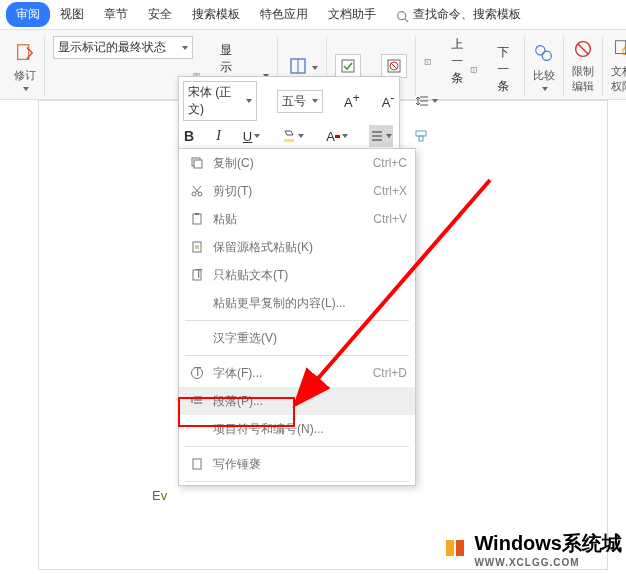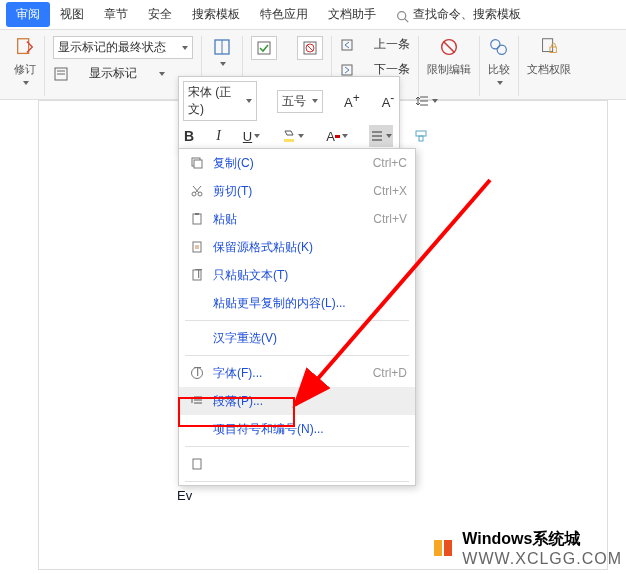--- a/index.html
+++ b/index.html
@@ -1,48 +1,48 @@
 <!DOCTYPE html>
 <html><head>
 <meta charset="utf-8">
 <style>
 *{margin:0;padding:0;box-sizing:border-box;font-family:"Microsoft YaHei",Arial,sans-serif;font-size:12px;color:#333}
 body{width:626px;height:574px;background:#fff;position:relative;overflow:hidden}
 .menubar{display:flex;align-items:center;height:30px;padding:0 6px;border-bottom:1px solid #e0e0e0;background:#fff}
 .menubar .tab{padding:4px 10px;cursor:pointer}
-.menubar .tab.active{background:#2f7bff;color:#fff;border-radius:3px}
+.menubar .tab.active{background:#2f7bff;color:#fff;border-radius:11px}
 .menubar .search{margin-left:10px;display:flex;align-items:flex-end;color:#888}
 .menubar .search svg{margin-right:4px}
 .toolbar{display:flex;align-items:flex-start;padding:6px 6px 0 6px;border-bottom:1px solid #e0e0e0;background:#f7f7f7;height:70px}
-.toolgrp{display:flex;flex-direction:column;align-items:center;padding:0 8px;border-right:1px solid #e0e0e0;height:60px;justify-content:flex-start}
+.toolgrp{display:flex;flex-direction:row;align-items:center;padding:0 8px;border-right:1px solid #e0e0e0;height:60px;justify-content:flex-end}
 .toolgrp.noborder{border-right:none}
 .tbtn{display:flex;flex-direction:column;align-items:center;gap:4px;cursor:pointer}
 .tbtn .lbl{font-size:11px;color:#555}
 .toolrow{display:flex;align-items:center;gap:20px}
 .combo{display:flex;align-items:center;background:#fff;border:1px solid #ccc;padding:2px 4px;font-size:11px;color:#555;cursor:pointer;min-width:60px;justify-content:space-between}
 .combo.wide{min-width:140px}
 .ib{width:24px;height:22px;display:flex;align-items:center;justify-content:center;cursor:pointer;border:1px solid transparent}
 .ib.outlined{border:1px solid #ccc;background:#fff;width:26px;height:24px}
 .floatbar{position:absolute;left:178px;top:76px;width:222px;background:#fff;border:1px solid #ccc;padding:4px;display:flex;flex-direction:column;gap:4px;box-shadow:0 2px 6px rgba(0,0,0,.15)}
 .floatbar .r{display:flex;align-items:center;gap:20px}
 .doc{position:absolute;left:38px;top:100px;width:570px;height:470px;background:#fff;border:1px solid #ddd}
 .ctxmenu{position:absolute;left:178px;top:148px;width:238px;background:#fff;border:1px solid #ccc;box-shadow:2px 2px 8px rgba(0,0,0,.2)}
 .mi{display:flex;align-items:center;height:28px;padding:0 8px;cursor:pointer}
 .mi.h{background:#eee}
 .mi .ico{width:20px;display:flex;justify-content:center;color:#666}
-.mi .txt{flex:1;padding-left:6px;color:#1d4ed8}
+.mi .txt{flex:1;padding-left:6px;color:#737373}
 .mi .sc{color:#999}
 .mi .arr{color:#999}
 .sep{height:1px;background:#e0e0e0;margin:3px 6px}
 .hlbox{position:absolute;left:178px;top:397px;width:117px;height:30px;border:2px solid red;pointer-events:none}
 .arrow{position:absolute;left:280px;top:175px;pointer-events:none}
 .watermark{position:absolute;right:4px;bottom:6px;display:flex;align-items:center;gap:4px;font-weight:bold}
-.watermark .b{font-size:16px;color:#000}
-.watermark .u{font-size:16px;color:#666;font-weight:normal;letter-spacing:1px}
-.ev{position:absolute;left:177px;top:488px;font-size:13px;color:#0f172a}
+.watermark .b{font-size:20px;color:#000}
+.watermark .u{font-size:10px;color:#666;font-weight:bold;letter-spacing:1px}
+.ev{position:absolute;left:152px;top:488px;font-size:13px;color:#4d7c0f}
 svg{display:block}
 .caret{width:0;height:0;border-left:3px solid transparent;border-right:3px solid transparent;border-top:4px solid #666;display:inline-block;margin-left:2px}
 </style>
 </head>
 <body>
 
 <div class="menubar">
   <div class="tab active">审阅</div>
   <div class="tab">视图</div>
   <div class="tab">章节</div>
@@ -123,34 +123,34 @@
       <svg width="14" height="14" viewBox="0 0 14 14">
           <rect x="2" y="2" width="10" height="10" fill="none" stroke="#666"></rect>
           <path d="M5 4 L9 7 L5 10" fill="none" stroke="#4a7dba"></path>
         </svg>
       <span class="lbl">下一条</span>
     </div>
   </div>
   <div class="toolgrp">
     <div class="tbtn">
       <svg width="22" height="22" viewBox="0 0 24 24">
+          <circle cx="8" cy="9" r="5" fill="none" stroke="#4a7dba" stroke-width="1.3"></circle>
+          <circle cx="15" cy="15" r="5" fill="none" stroke="#4a7dba" stroke-width="1.3"></circle>
+        </svg>
+      <span class="lbl">比较</span>
+      <span class="caret"></span>
+    </div>
+  </div>
+  <div class="toolgrp">
+    <div class="tbtn">
+      <svg width="22" height="22" viewBox="0 0 24 24">
           <circle cx="12" cy="12" r="8" fill="none" stroke="#c33" stroke-width="1.5"></circle>
           <line x1="6" y1="6" x2="18" y2="18" stroke="#c33" stroke-width="1.5"></line>
         </svg>
       <span class="lbl">限制编辑</span>
-    </div>
-  </div>
-  <div class="toolgrp">
-    <div class="tbtn">
-      <svg width="22" height="22" viewBox="0 0 24 24">
-          <circle cx="8" cy="9" r="5" fill="none" stroke="#4a7dba" stroke-width="1.3"></circle>
-          <circle cx="15" cy="15" r="5" fill="none" stroke="#4a7dba" stroke-width="1.3"></circle>
-        </svg>
-      <span class="lbl">比较</span>
-      <span class="caret"></span>
     </div>
   </div>
   <div class="toolgrp noborder">
     <div class="tbtn">
       <svg width="22" height="22" viewBox="0 0 24 24">
           <rect x="5" y="3" width="11" height="14" fill="none" stroke="#666"></rect>
           <rect x="13" y="12" width="7" height="6" fill="none" stroke="#d89a3a"></rect>
           <path d="M15 12 v-2 a2 2 0 0 1 4 0 v2" fill="none" stroke="#d89a3a"></path>
         </svg>
       <span class="lbl">文档权限</span>
@@ -313,20 +313,21 @@
       <span class="ico"></span>
       <span class="txt">项目符号和编号(N)...</span>
     </div>
   <div class="sep"></div>
   <div class="mi">
       <span class="ico">
         <svg width="14" height="14" viewBox="0 0 14 14">
           <rect x="3" y="2" width="8" height="10" fill="none" stroke="#777"></rect>
         </svg>
       </span>
+      <span class="txt">写作锤褒</span>
     </div>
   <div class="sep"></div>
 </div>
 
 <div class="hlbox"></div>
 
 <svg class="arrow" width="220" height="250">
   <defs>
       <marker id="ah" markerWidth="10" markerHeight="8" refX="9" refY="4" orient="auto">
         <polygon points="0 0, 10 4, 0 8" fill="red"></polygon>

